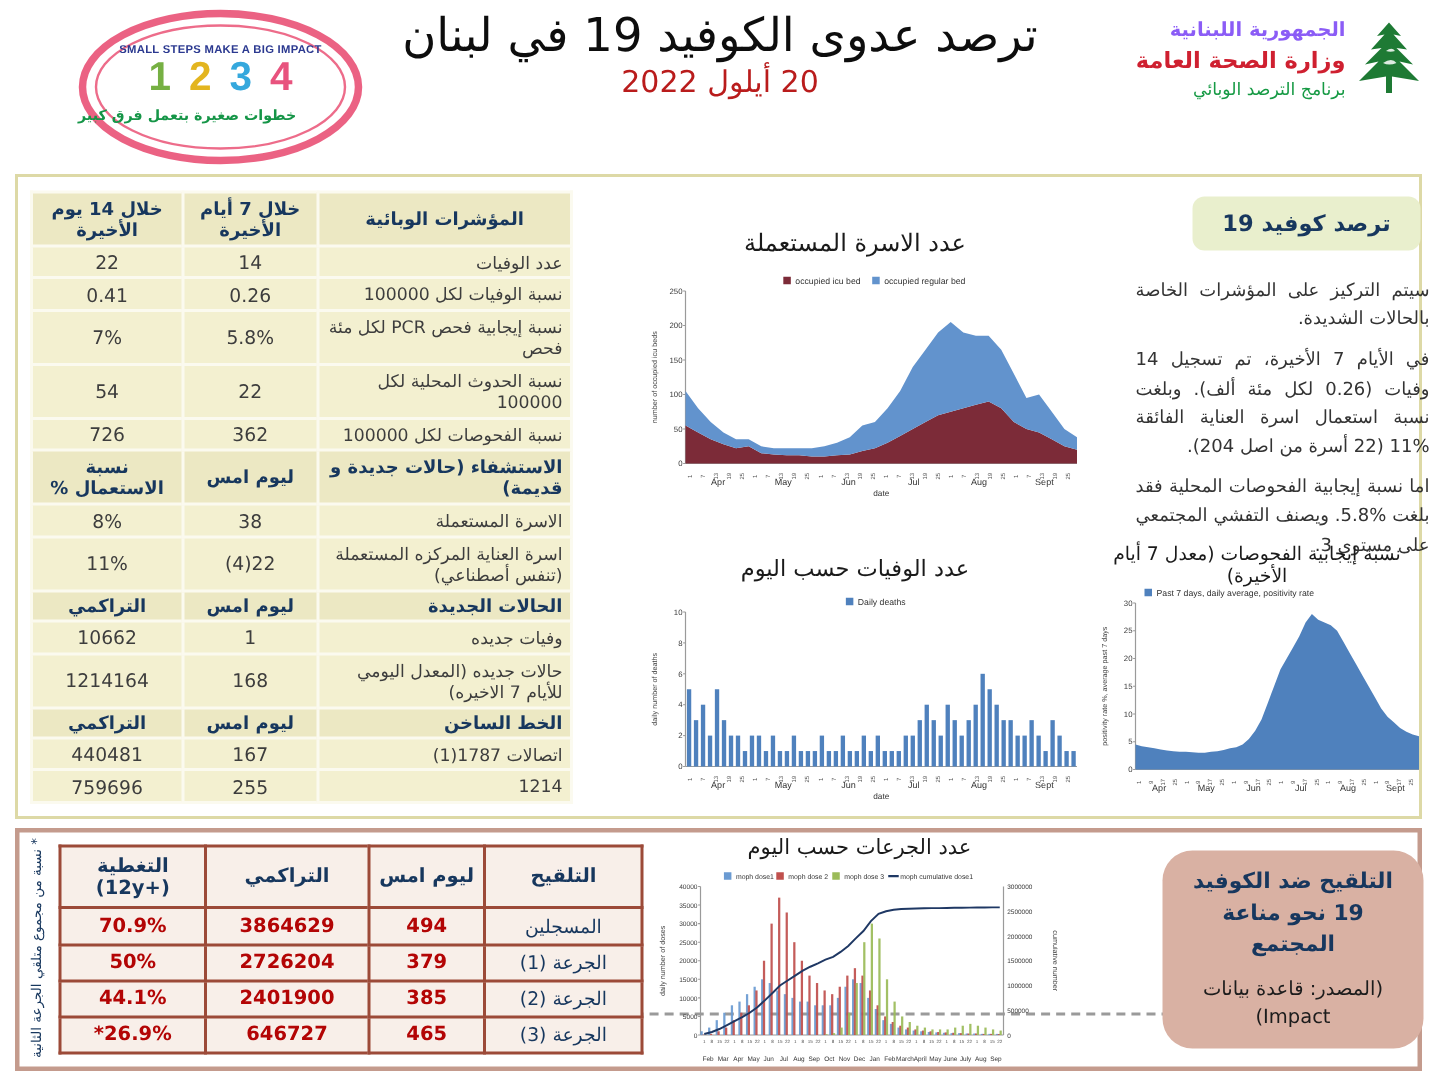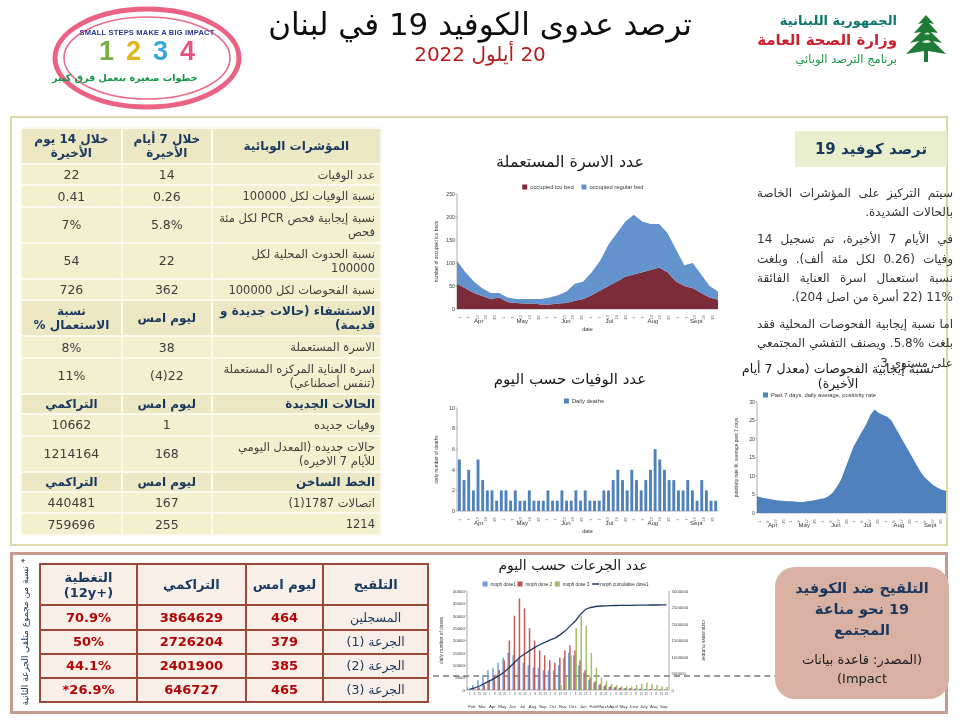--- a/index.html
+++ b/index.html
@@ -13,42 +13,42 @@
   .stamp .nums{position:absolute;top:30px;left:0;right:0;text-align:center}
   .stamp .nums span{font-size:27px;font-weight:bold;margin:0 6px;font-family:"Liberation Sans",sans-serif}
   .n1{color:#76b043}.n2{color:#e3b51f}.n3{color:#35a8dd}.n4{color:#e8537e}
   .stamp .bottom{position:absolute;top:66px;left:0;right:0;text-align:left;font-size:9.5px;
                  font-weight:bold;color:#159547;direction:rtl}
   .title-block{position:absolute;left:255px;right:255px;top:6px;text-align:center;direction:rtl}
   .main-title{font-size:31px;color:#0d0d0d}
   .main-date{font-size:20px;color:#b91c1c;margin-top:0}
   .moph{position:absolute;right:12px;top:12px;display:flex;align-items:center;gap:7px;direction:rtl}
   .moph-lines{text-align:right;line-height:1.4}
-  .m1{font-size:13px;font-weight:bold;color:#0f766e}
+  .m1{font-size:13px;font-weight:bold;color:#8b5cf6}
   .m2{font-size:15px;font-weight:bold;color:#cf2030}
   .m3{font-size:11.5px;color:#169a44}
   
   .main-panel{position:absolute;left:10px;top:116px;width:938px;height:430px;
               border:2px solid #ddd9a6;background:#fff;box-sizing:border-box}
   .epi-wrap{position:absolute;left:8px;top:9px;width:362px;height:409px}
   #epiTable{width:100%;height:100%;border-collapse:collapse;direction:rtl;border:1px solid #c9c487}
   #epiTable td{background:#f3f0d0;border:2px solid #fbfaef;font-size:12.5px;color:#3d3d3d;
                text-align:center;padding:1px 5px}
   #epiTable td.lbl{text-align:right;font-size:11.5px}
   #epiTable tr.hdr td,#epiTable tr.sec td{color:#17375e;font-weight:bold;font-size:12px;background:#ece8c3}
   #epiTable tr.hdr td{text-align:center}
   .chart-title{position:absolute;text-align:center;color:#1a1a1a;direction:rtl}
   #bedsTitle{left:408px;top:34px;width:300px;font-size:16px}
   #deathsTitle{left:408px;top:252px;width:300px;font-size:15px}
   #posTitle{left:712px;top:243px;width:228px;font-size:12.5px}
   #bedsChart{position:absolute;left:420px;top:62px}
   #deathsChart{position:absolute;left:420px;top:276px}
   #posChart{position:absolute;left:720px;top:270px}
   .sum-box{position:absolute;left:783px;top:13px;width:152px;height:36px;background:#e9efcd;
-           border-radius:0;color:#17375e;font-weight:bold;font-size:15px;display:flex;
+           border-radius:8px;color:#17375e;font-weight:bold;font-size:15px;display:flex;
            align-items:center;justify-content:center;direction:rtl}
   .sum-text{position:absolute;left:745px;top:58px;width:196px;direction:rtl;text-align:justify;
             font-size:12px;color:#333;line-height:1.6}
   .sum-text p{margin:8px 0 3px}
   
   .bottom-panel{position:absolute;left:10px;top:552px;width:938px;height:162px;
                 border:3px solid #c49b8d;box-sizing:border-box;background:#fff}
   .dash-line{position:absolute;left:410px;right:4px;top:120px;border-top:2px dashed #9a9a9a}
   .vert-note{position:absolute;left:-62px;top:70px;width:152px;height:14px;font-size:9px;
              color:#17375e;direction:rtl;text-align:center;transform:rotate(-90deg)}
@@ -442,21 +442,21 @@
           </colgroup>
       <tbody>
             <tr class="hdr">
               <td class="lbl">التلقيح</td>
               <td class="val">ليوم امس</td>
               <td class="val">التراكمي</td>
               <td class="val">التغطية (+12y)</td>
             </tr>
             <tr class="row">
               <td class="lbl">المسجلين</td>
-              <td class="val">464</td>
+              <td class="val">494</td>
               <td class="val">3864629</td>
               <td class="val">70.9%</td>
             </tr>
             <tr class="row">
               <td class="lbl">الجرعة (1)</td>
               <td class="val">379</td>
               <td class="val">2726204</td>
               <td class="val">50%</td>
             </tr>
             <tr class="row">

